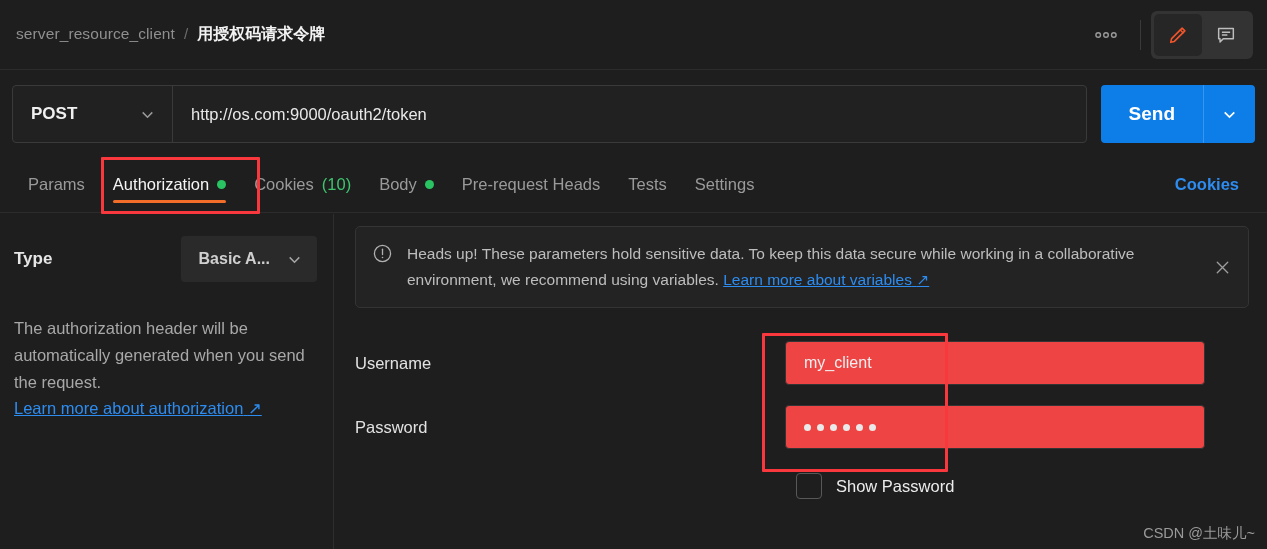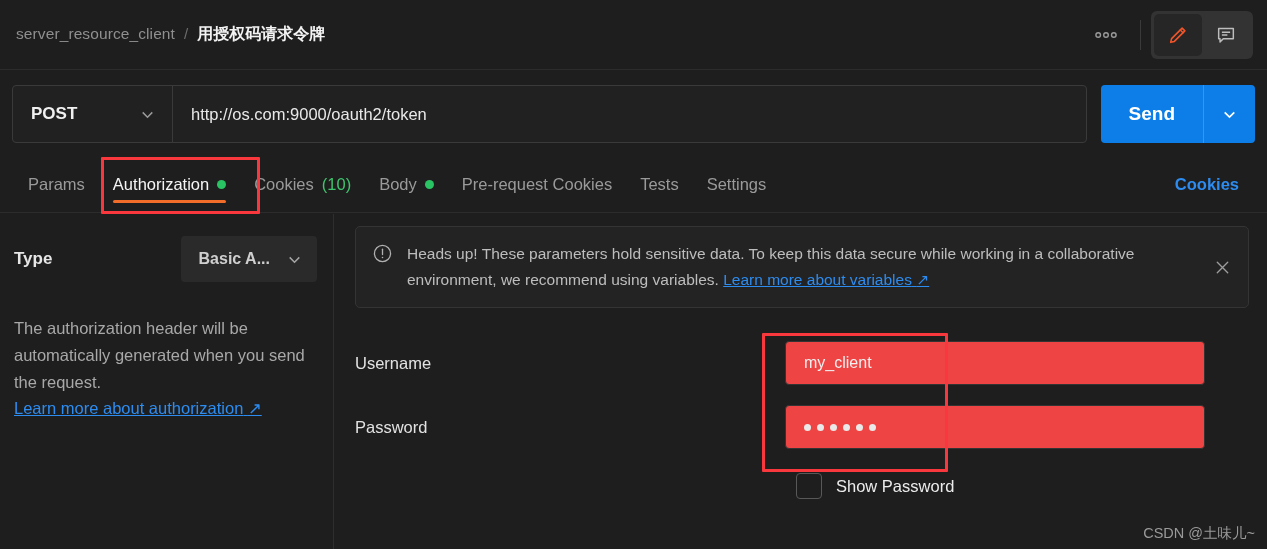--- a/index.html
+++ b/index.html
@@ -255,21 +255,21 @@
   </div>
   <div class="tab">
     <span>Cookies</span>
     <span class="count">(10)</span>
   </div>
   <div class="tab">
     <span>Body</span>
     <span class="dot-green"></span>
   </div>
   <div class="tab">
-    <span>Pre-request Cookies</span>
+    <span>Pre-request Heads</span>
   </div>
   <div class="tab">
     <span>Tests</span>
   </div>
   <div class="tab">
     <span>Settings</span>
   </div>
   <div class="cookies">Cookies</div>
 </div>
 

